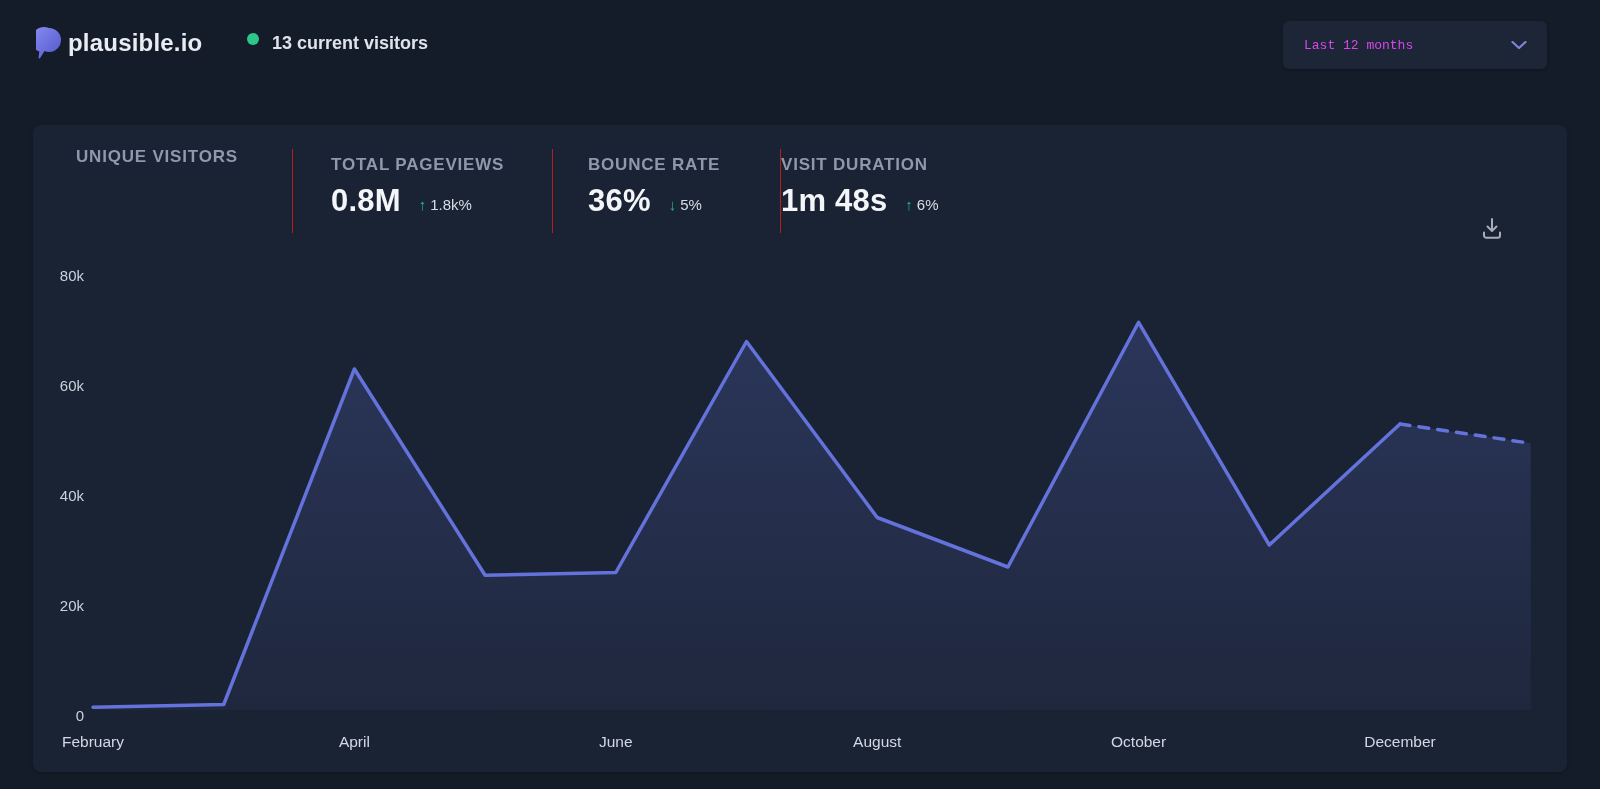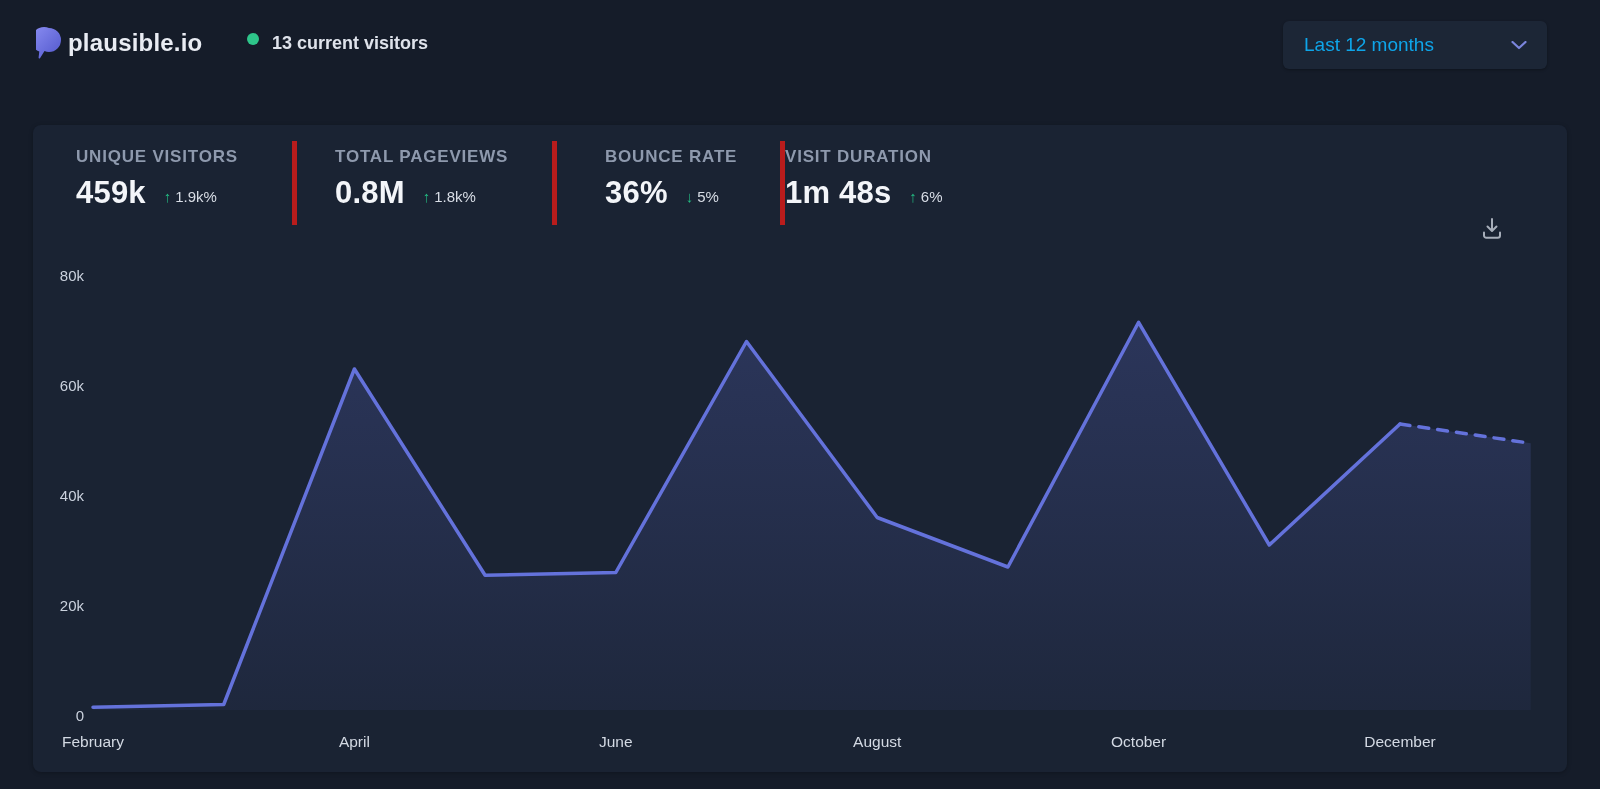--- a/index.html
+++ b/index.html
@@ -6,29 +6,29 @@
     font-family:"Liberation Sans",sans-serif;-webkit-font-smoothing:antialiased;}
   .topbar{position:absolute;left:0;top:0;width:1600px;height:95px;}
   .brand{position:absolute;left:36px;top:27px;display:flex;align-items:center;gap:6px;cursor:pointer;}
   .brand .name{font-size:24px;font-weight:700;color:#e9ecf3;letter-spacing:.2px;}
   .live{position:absolute;left:247px;top:33px;display:flex;align-items:flex-start;gap:13px;cursor:pointer;}
   .live .dot{width:12px;height:12px;border-radius:50%;background:#2ec58a;}
   .live .txt{font-size:18px;font-weight:700;color:#dfe3eb;}
   .datepicker{position:absolute;right:53px;top:21px;width:264px;height:48px;background:#1c2636;
     border-radius:6px;display:flex;align-items:center;justify-content:space-between;
     padding:0 20px 0 21px;box-sizing:border-box;cursor:pointer;box-shadow:0 1px 3px rgba(0,0,0,.3);}
-  .datepicker .lbl{font-size:19px;color:#0ea5e9;font-weight:500;}
+  .datepicker .lbl{font-size:13px;color:#d946ef;font-weight:500;font-family:Liberation Mono, monospace;}
   .card{position:absolute;left:33px;top:125px;width:1534px;height:647px;background:#1a2333;
     border-radius:8px;box-shadow:0 1px 4px rgba(0,0,0,.25);}
   .stats{position:absolute;left:43px;top:16px;display:flex;align-items:stretch;}
   .stat{display:flex;flex-direction:column;box-sizing:border-box;height:84px;padding-top:6px;}
-  .stat+.stat{border-left:5px solid #b91c1c;}
+  .stat+.stat{border-left:1px solid #b91c1c;margin-top:8px;}
   .stat:nth-child(1){width:216px;}
   .stat:nth-child(2){width:260px;padding-left:38px;}
-  .stat:nth-child(3){width:228px;padding-left:48px;}
+  .stat:nth-child(3){width:228px;padding-left:35px;}
   .stat:nth-child(4){}
   .stat .label{font-size:17px;font-weight:700;letter-spacing:.8px;color:#8e99ad;text-transform:uppercase;}
   .valrow{display:flex;align-items:center;margin-top:8px;}
   .valrow .value{font-size:31px;font-weight:800;color:#f3f5f9;letter-spacing:.2px;}
   .valrow .change{margin-left:18px;margin-top:6px;font-size:15px;color:#d8dde6;}
   .valrow .change .arrow{color:#23ba82;font-weight:700;margin-right:4px;}
   .export{position:absolute;right:60px;top:88px;width:30px;height:30px;background:none;border:none;
     padding:0;cursor:pointer;display:flex;align-items:center;justify-content:center;}
   #chart-svg{position:absolute;left:0;top:0;pointer-events:none;}
   svg text{font-family:"Liberation Sans",sans-serif;}
@@ -58,24 +58,20 @@
     <svg width="16" height="9" viewBox="0 0 16 9">
       <path d="M1.5 1l6.5 6 6.5-6" stroke="#7b85dd" stroke-width="2.2" fill="none" stroke-linecap="round" stroke-linejoin="round"></path>
     </svg>
   </div>
 </div>
 
 <div class="card">
   <div class="stats">
     <div class="stat">
       <span class="label">UNIQUE VISITORS</span>
-      <div class="valrow">
-        <span class="value">459k</span>
-        <span class="change"><span class="arrow">↑</span><span>1.9k%</span></span>
-      </div>
     </div>
     <div class="stat">
       <span class="label">TOTAL PAGEVIEWS</span>
       <div class="valrow">
         <span class="value">0.8M</span>
         <span class="change"><span class="arrow">↑</span><span>1.8k%</span></span>
       </div>
     </div>
     <div class="stat">
       <span class="label">BOUNCE RATE</span>

